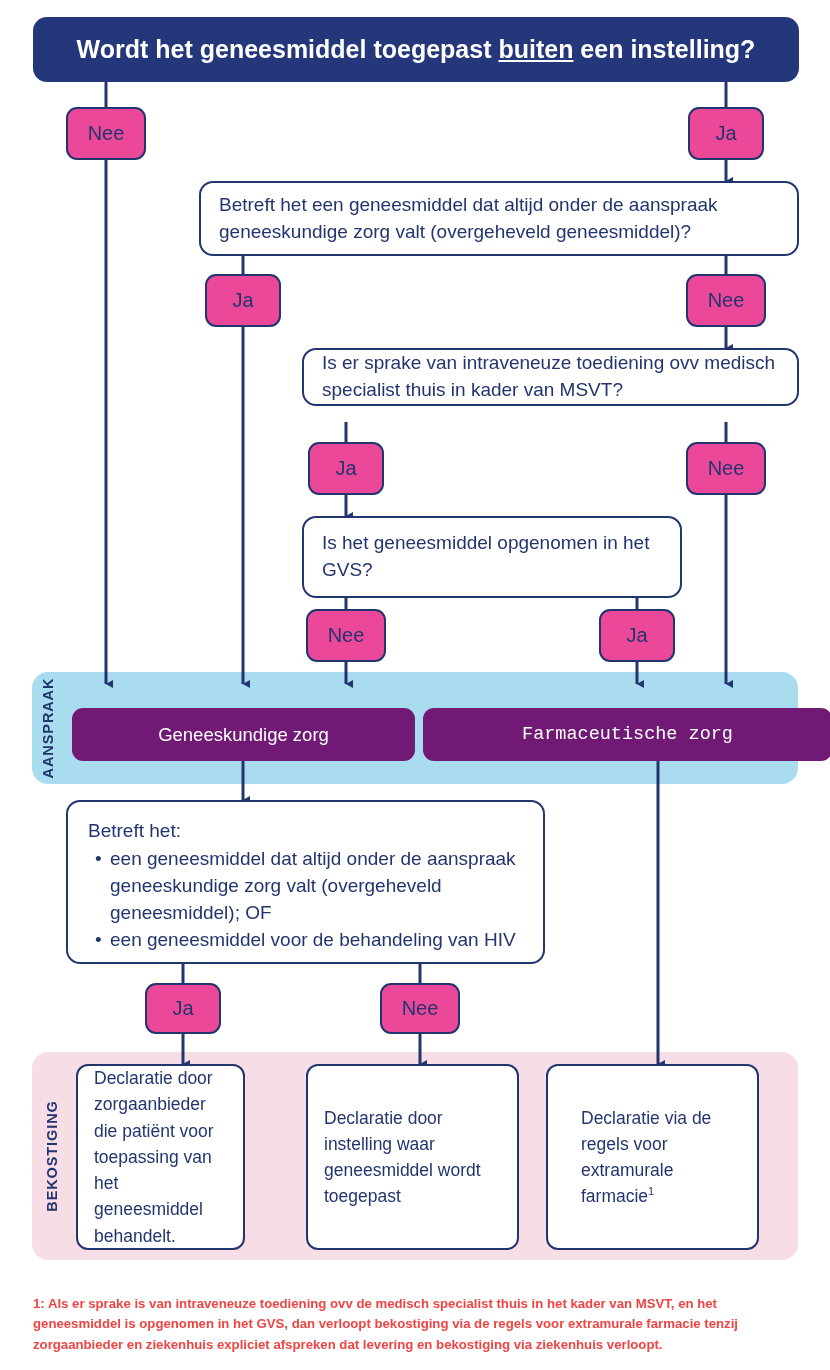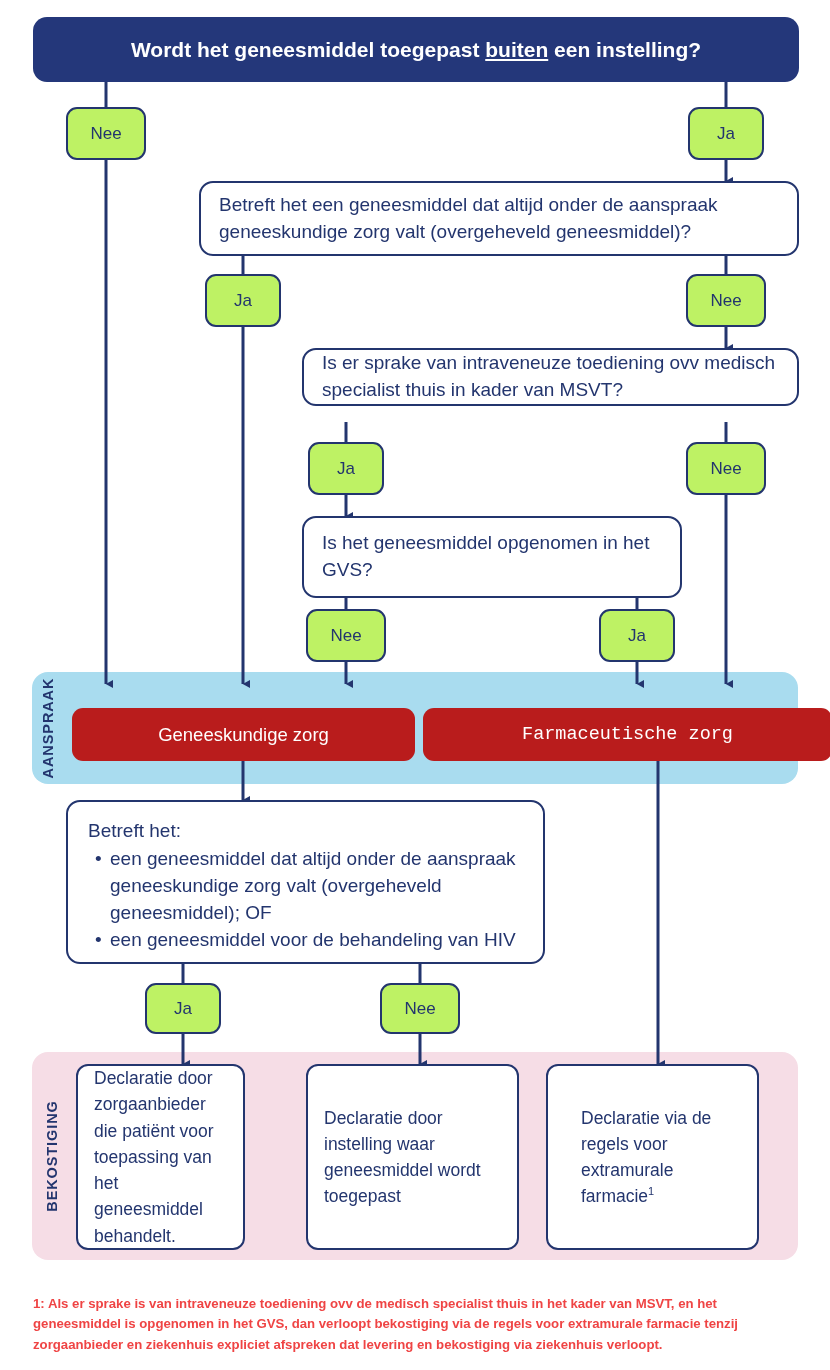--- a/index.html
+++ b/index.html
@@ -80,42 +80,42 @@
     padding: 13px 18px;
     display: flex;
     align-items: center;
   }
   .qbox .qtext { display: block; }
 
   .header-box {
     background: #24377a;
     border-radius: 14px;
     color: #ffffff;
-    font-size: 21px;
+    font-size: 25px;
     font-weight: 700;
     display: flex;
     align-items: center;
     justify-content: center;
     text-align: center;
   }
   .header-box .u { text-decoration: underline; }
 
   .yn {
-    background: #bef264;
+    background: #ec4899;
     border: 2.5px solid #23356e;
     border-radius: 11px;
     color: #23356e;
-    font-size: 17px;
+    font-size: 20px;
     display: flex;
     align-items: center;
     justify-content: center;
   }
 
   .pill {
-    background: #b91c1c;
+    background: #701a75;
     border-radius: 11px;
     color: #ffffff;
     font-size: 18.5px;
     display: flex;
     align-items: center;
     justify-content: center;
     text-align: center;
     z-index: 4;
   }
 

